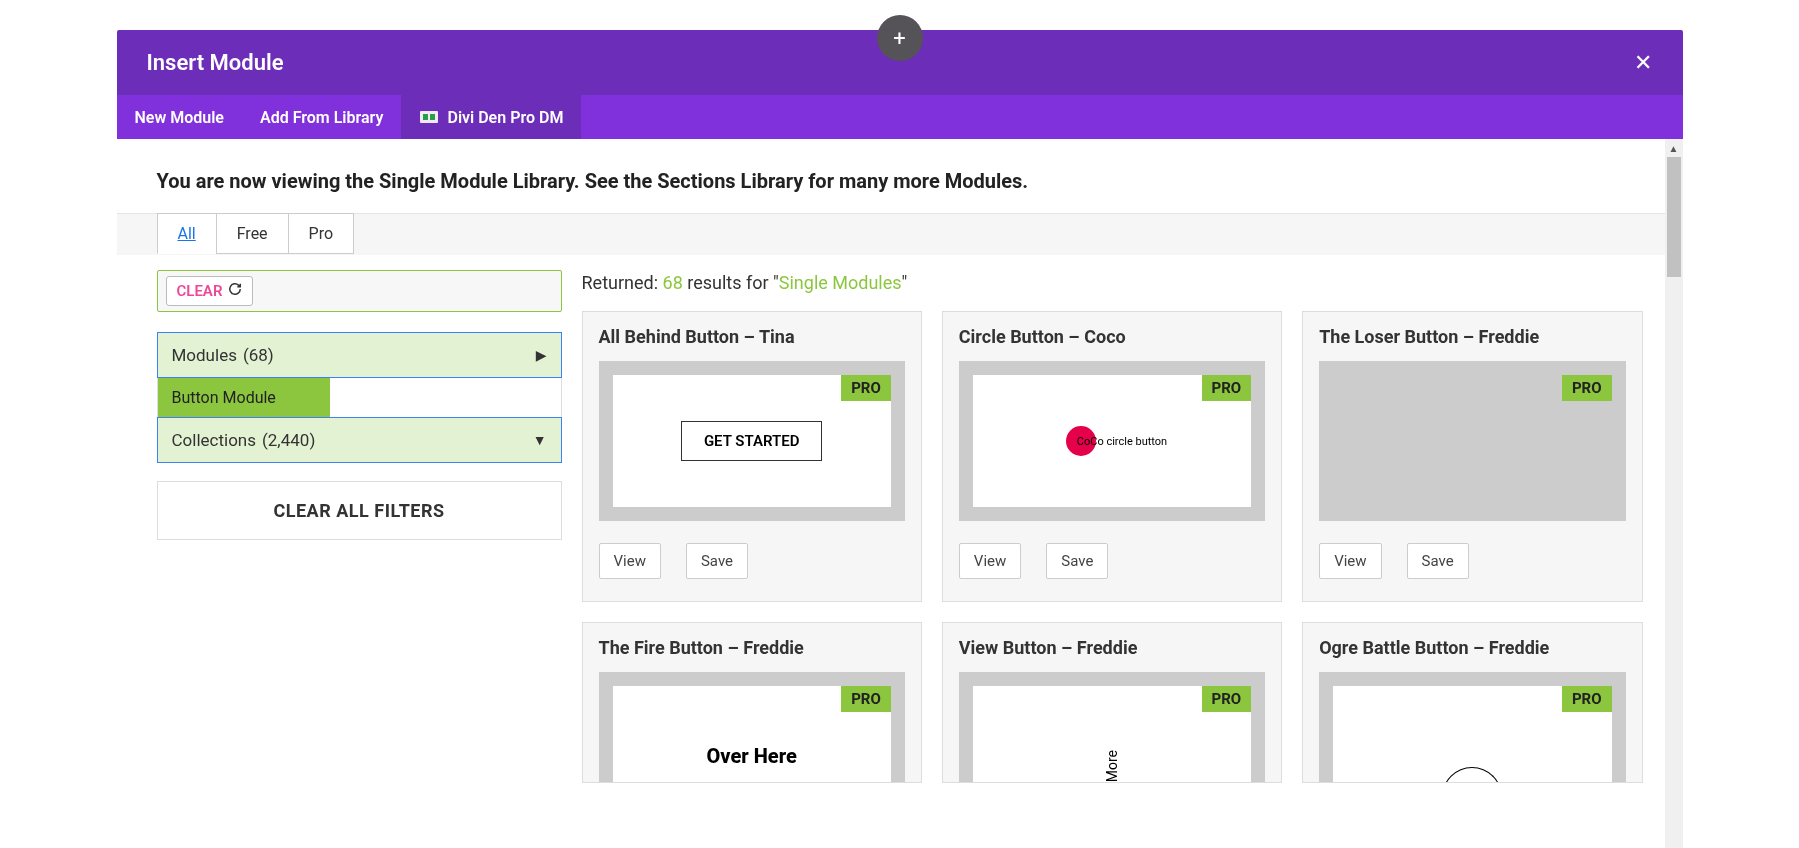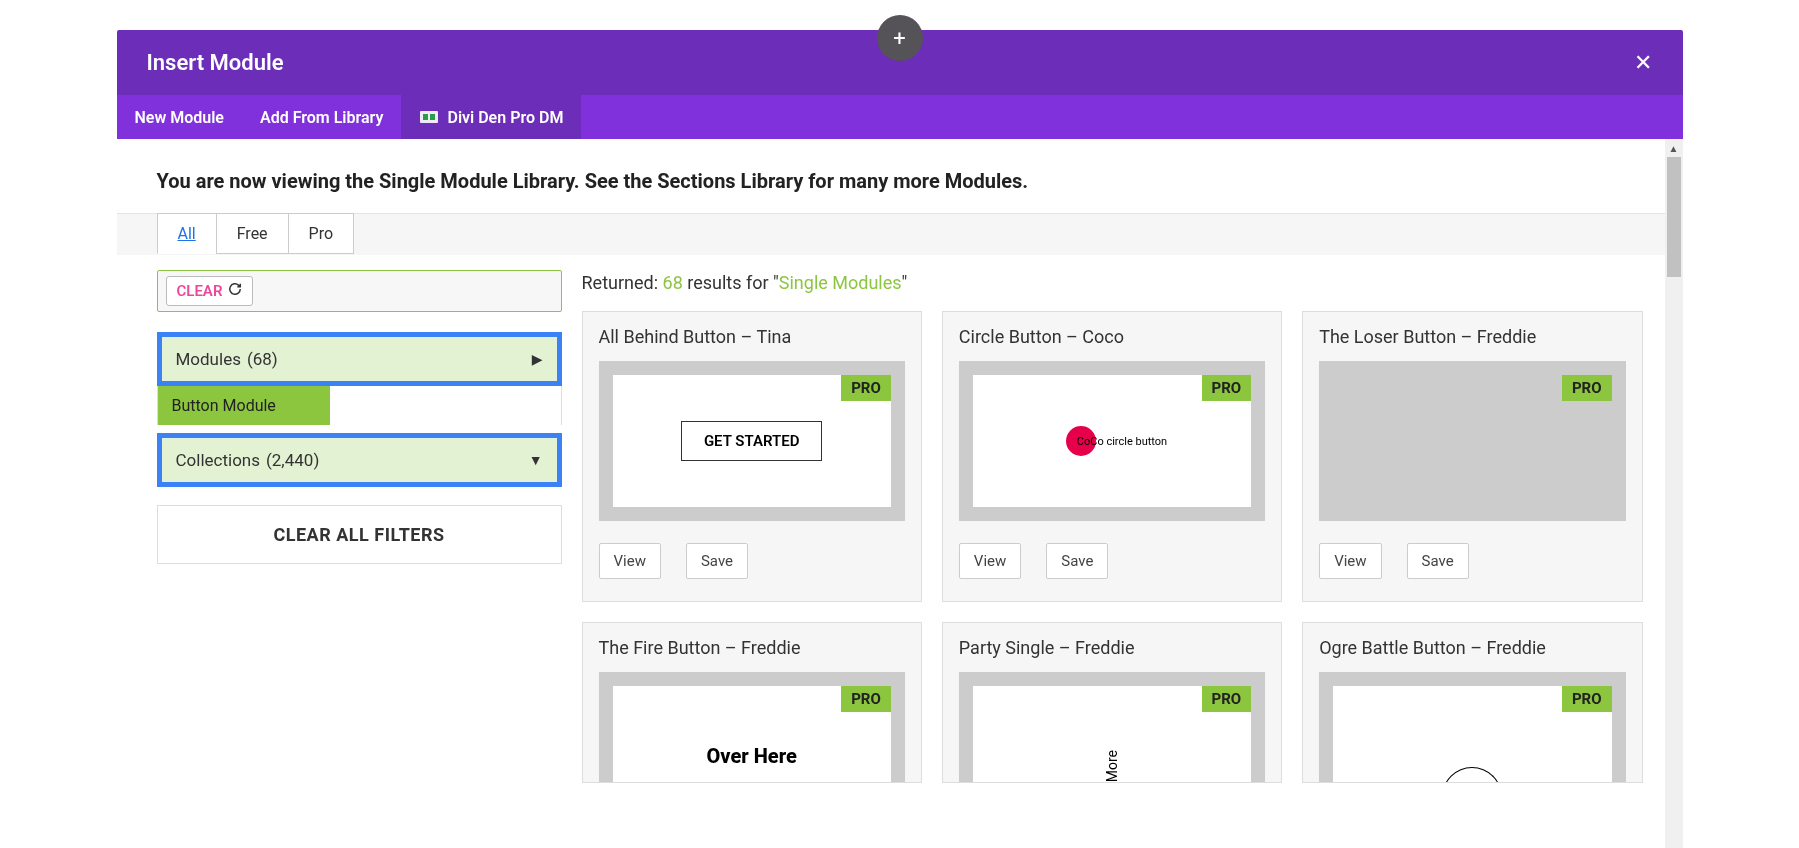--- a/index.html
+++ b/index.html
@@ -19,32 +19,32 @@
 .intro { padding: 30px 40px 20px 40px; font-size: 20px; font-weight: 700; color: #222; }
 .filter-panel { background: #f6f6f6; border-top: 1px solid #e5e5e5; padding: 0; }
 .filter-tabs { display: flex; gap: 0; padding: 0; margin-left: 40px; }
 .filter-tab { background: #fff; border: 1px solid #ccc; padding: 10px 20px; font-size: 16px; color: #333; cursor: pointer; margin-right: -1px; position: relative; top: -1px; }
 .filter-tab.active { color: #1a73e8; text-decoration: underline; border-bottom-color: #fff; }
 .main-row { display: flex; gap: 20px; padding: 15px 40px 40px 40px; align-items: flex-start; background: #fff; }
 .sidebar { width: 405px; flex-shrink: 0; }
 .search-box { background: #f7f7f7; border: 1.5px solid #8cc63f; border-radius: 2px; display: flex; align-items: center; padding: 0; margin-bottom: 20px; }
 .search-input { flex: 1; border: none; background: transparent; padding: 12px 14px; font-size: 17px; color: #666; outline: none; }
 .clear-btn { background: #fff; border: 1px solid #bbb; border-radius: 3px; padding: 5px 10px; margin: 5px 8px; font-size: 15px; font-weight: 600; cursor: pointer; display: flex; align-items: center; gap: 6px; color: #ec4899; }
-.accordion { background: #e3f2d3; border: 5px solid #3b82f6; padding: 12px 14px; font-size: 17px; color: #333; display: flex; align-items: center; justify-content: space-between; cursor: pointer; margin-top: 8px; }
+.accordion { background: #e3f2d3; border: 1px solid #3b82f6; padding: 12px 14px; font-size: 17px; color: #333; display: flex; align-items: center; justify-content: space-between; cursor: pointer; }
 .accordion .label { display: flex; gap: 6px; }
 .accordion .caret { font-size: 14px; }
 .tag-row { background: #fff; border-left: 1px solid #ddd; border-right: 1px solid #ddd; padding: 0; }
 .chip { display: inline-block; background: #8cc63f; color: #222; padding: 10px 54px 10px 14px; font-size: 16px; }
 .clear-filters { background: #fff; border: 1px solid #ddd; text-align: center; padding: 18px; font-size: 18px; font-weight: 700; letter-spacing: 0.5px; color: #333; margin-top: 18px; cursor: pointer; }
 .results { flex: 1; }
 .result-head { font-size: 18px; color: #333; margin-bottom: 18px; margin-top: 2px; }
 .result-head .hl { color: #8cc63f; }
 .grid { display: grid; grid-template-columns: repeat(3, 1fr); gap: 20px; }
 .card { background: #f6f6f6; border: 1px solid #ddd; }
-.card-title { padding: 14px 16px; font-size: 18px; color: #333; font-weight: 400; }
+.card-title { padding: 14px 16px; font-size: 18px; color: #333; font-weight: 700; }
 .card-preview { background: #ccc; margin: 0 16px; height: 160px; position: relative; padding: 14px; }
 .card-preview .inner { background: #fff; width: 100%; height: 100%; position: relative; display: flex; align-items: center; justify-content: center; }
 .pro-badge { position: absolute; top: 14px; right: 14px; background: #8cc63f; color: #222; font-weight: 700; font-size: 15px; padding: 4px 10px; z-index: 2; }
 .card-actions { padding: 22px 16px; display: flex; gap: 25px; }
 .card-actions button { background: #fff; border: 1px solid #ccc; padding: 8px 14px; font-size: 15px; color: #444; cursor: pointer; border-radius: 2px; }
 .pv-btn-bracket { border: 1.5px solid #333; padding: 10px 22px; font-size: 15px; font-weight: 600; position: relative; }
 .pv-btn-bracket::before, .pv-btn-bracket::after { content: ""; position: absolute; background: #fff; }
 .pv-outline { border: 1.5px solid #000; padding: 10px 26px; font-size: 15px; }
 .pv-circle { width: 30px; height: 30px; border-radius: 50%; background: #e6004c; position: absolute; left: calc(50% - 46px); }
 .pv-circ-label { font-size: 11px; position: relative; left: 10px; }
@@ -185,21 +185,21 @@
                 <div class="card-title">The Fire Button – Freddie</div>
                 <div class="card-preview">
                   <div class="pro-badge">PRO</div>
                   <div class="inner">
                     <span class="pv-overhere">Over Here</span>
                   </div>
                 </div>
               </div>
 
               <div class="card partial">
-                <div class="card-title">Party Single – Freddie</div>
+                <div class="card-title">View Button – Freddie</div>
                 <div class="card-preview">
                   <div class="pro-badge">PRO</div>
                   <div class="inner">
                     <span class="pv-vert">ad More</span>
                   </div>
                 </div>
               </div>
 
               <div class="card partial">
                 <div class="card-title">Ogre Battle Button – Freddie</div>

